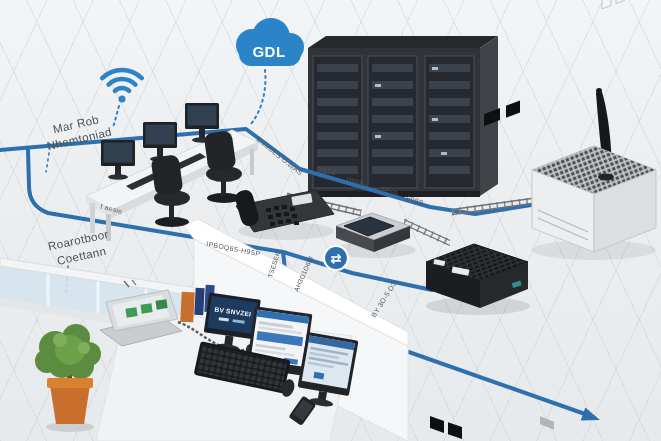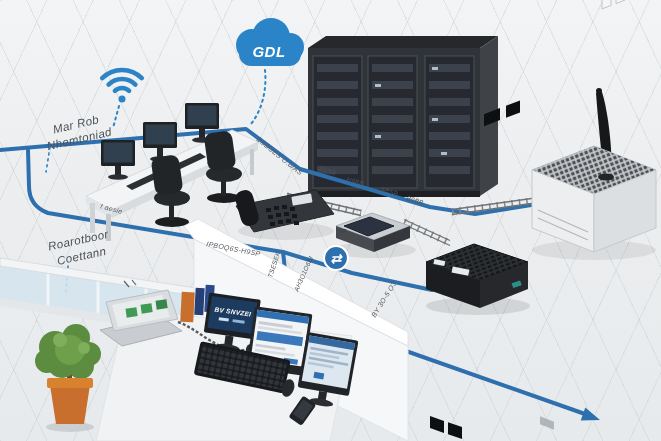--- a/index.html
+++ b/index.html
@@ -1,20 +1,20 @@
 <!DOCTYPE html>
 <html><head>
 <meta charset="utf-8">
 <style>
   html,body{margin:0;padding:0;background:#dfe2e5;font-family:"Liberation Sans",sans-serif;}
   #stage{position:relative;width:661px;height:441px;overflow:hidden;
          background:
            repeating-linear-gradient(115deg, rgba(190,197,202,.35) 0 1px, transparent 1px 42px),
            repeating-linear-gradient(65deg,  rgba(190,197,202,.35) 0 1px, transparent 1px 42px),
-           linear-gradient(180deg,#f2f4f5 0%,#eceef0 40%,#e7eaec 100%); font-style: italic;}
+           linear-gradient(180deg,#f2f4f5 0%,#eceef0 40%,#e7eaec 100%);}
   svg{position:absolute;left:0;top:0;}
   text{font-family:"Liberation Sans",sans-serif;}
   .lbl{fill:#4b5056;font-size:11.5px;letter-spacing:.4px;}
   .lbl-sm{fill:#565b60;font-size:7px;letter-spacing:.3px;}
   .lbl-xs{fill:#4e5358;font-size:6.5px;letter-spacing:.2px;}
   .cloud-txt{fill:#ffffff;font-size:15px;font-weight:bold;letter-spacing:.5px;}
   .scr-txt{fill:#ffffff;font-size:6.5px;font-weight:bold;letter-spacing:.3px;}
   .sync-txt{fill:#ffffff;font-size:13px;font-weight:bold;}
 </style>
 </head>

